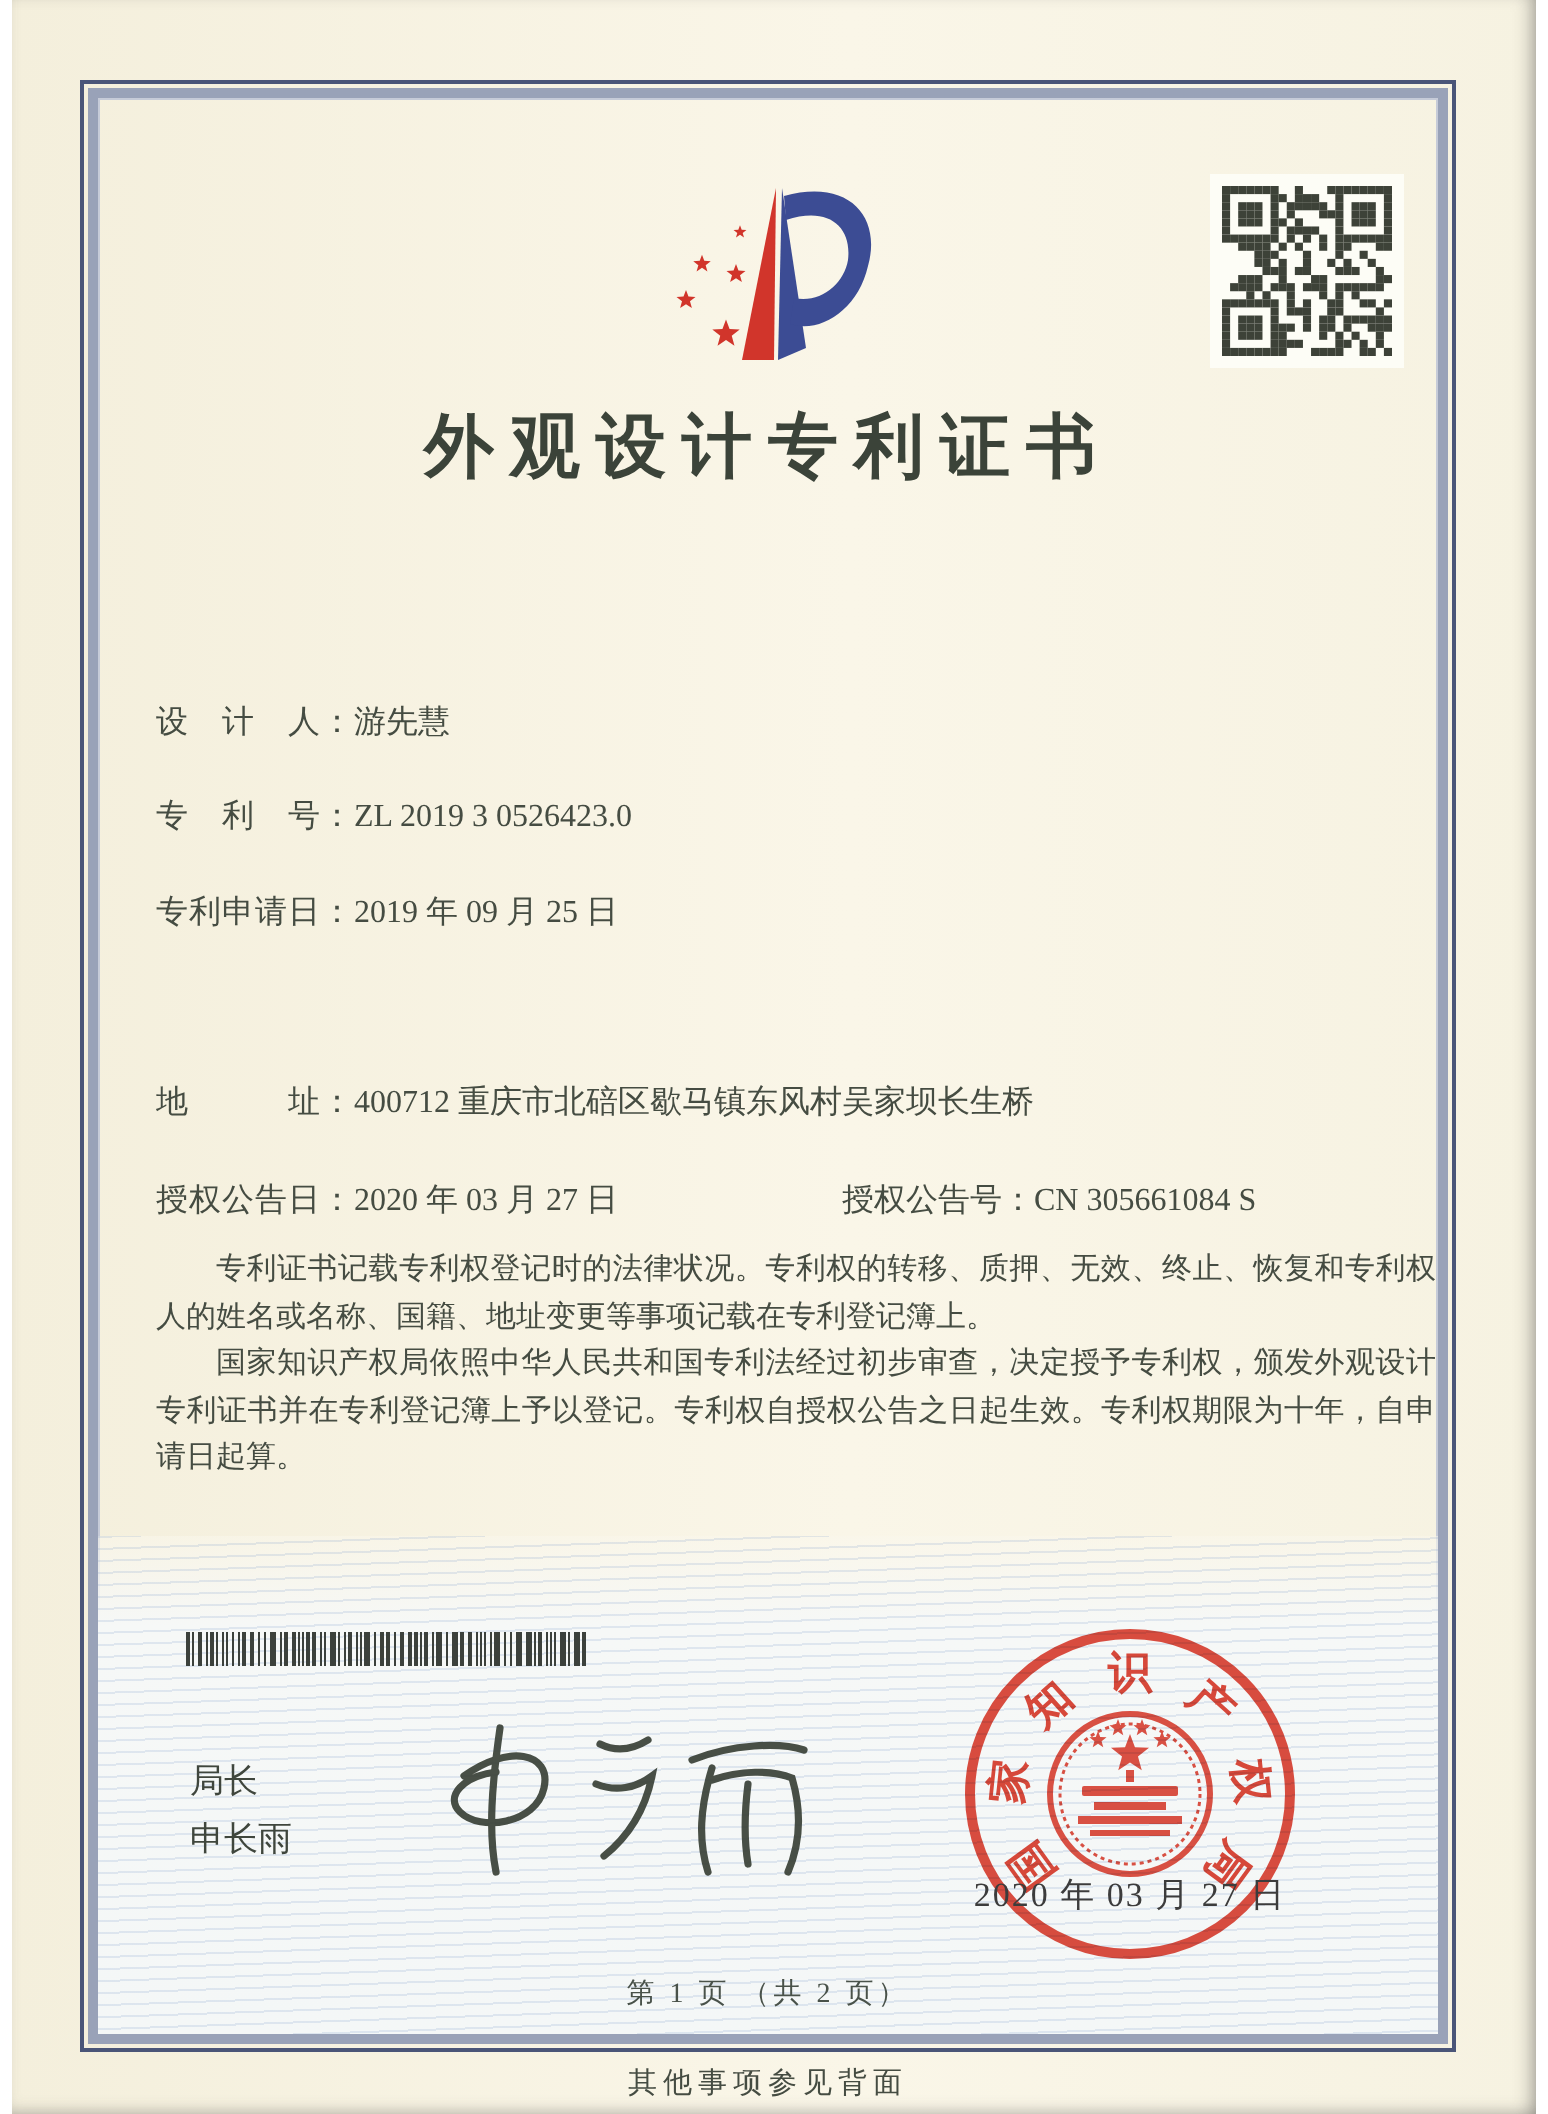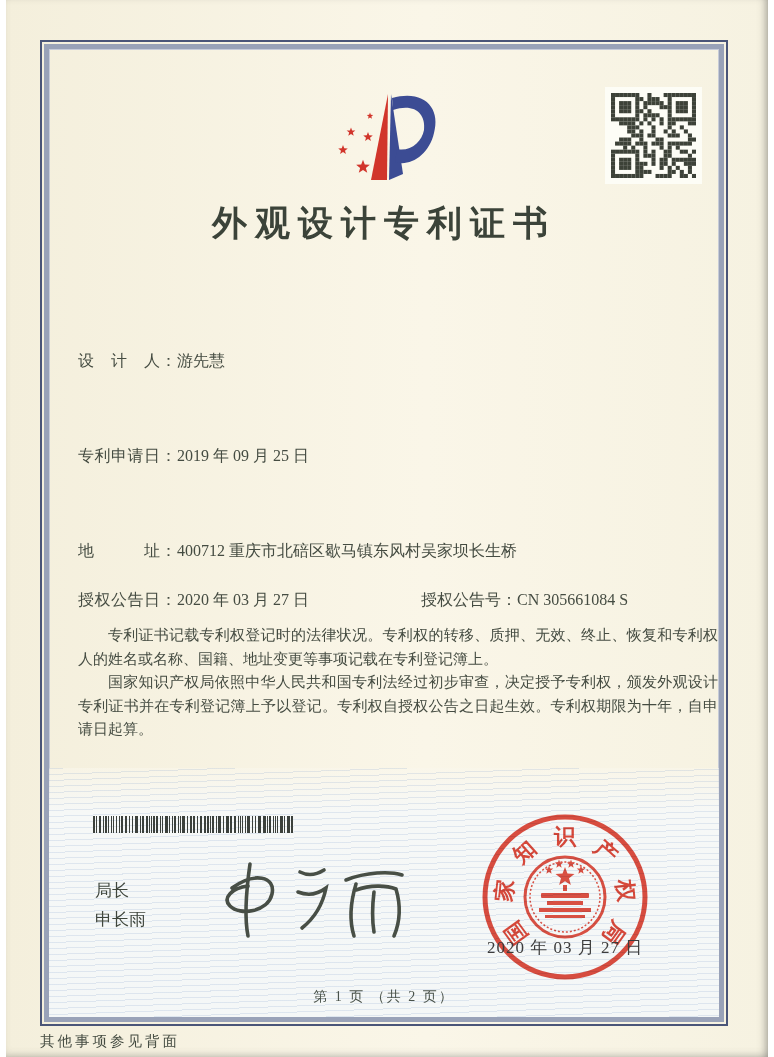--- a/index.html
+++ b/index.html
@@ -55,21 +55,21 @@
   .seal{position:absolute;left:474px;top:812px;mix-blend-mode:multiply;}
   .seal-date{
     position:absolute;left:468px;top:936px;width:182px;text-align:center;
     font-size:17px;color:#3c3c3c;letter-spacing:1px;white-space:nowrap;
   }
   .page-no{
     position:absolute;left:34px;top:988px;width:688px;text-align:center;
     font-size:14px;color:#49524a;letter-spacing:2px;
   }
   .back-note{
-    position:absolute;left:34px;top:1032px;width:688px;
+    position:absolute;left:34px;top:1032px;width:688px;text-align:center;
     font-size:14.5px;color:#454c42;letter-spacing:3px;
   }
 </style>
 </head>
 <body>
 
 <div class="paper">
 
   <div class="frame"></div>
   <div class="waves"></div>
@@ -336,20 +336,23 @@
         <rect x="72" y="80" width="4" height="4" fill="#3d4238"></rect>
         <rect x="80" y="80" width="4" height="4" fill="#3d4238"></rect>
       </svg>
   </div>
 
   <div class="doc-title">外观设计专利证书</div>
 
   <div class="row" style="top:351px">
     <span class="lab">设　计　人：</span><span>游先慧</span>
   </div>
+  <div class="row" style="top:398px">
+    <span class="lab">专　利　号：</span><span>ZL 2019 3 0526423.0</span>
+  </div>
   <div class="row" style="top:446px">
     <span class="lab">专利申请日：</span><span>2019 年 09 月 25 日</span>
   </div>
   <div class="row" style="top:541px">
     <span class="lab">地　　　址：</span><span>400712 重庆市北碚区歇马镇东风村吴家坝长生桥</span>
   </div>
   <div class="row" style="top:590px">
     <span class="lab">授权公告日：</span><span>2020 年 03 月 27 日</span>
   </div>
   <div class="grant2" style="top:590px">

